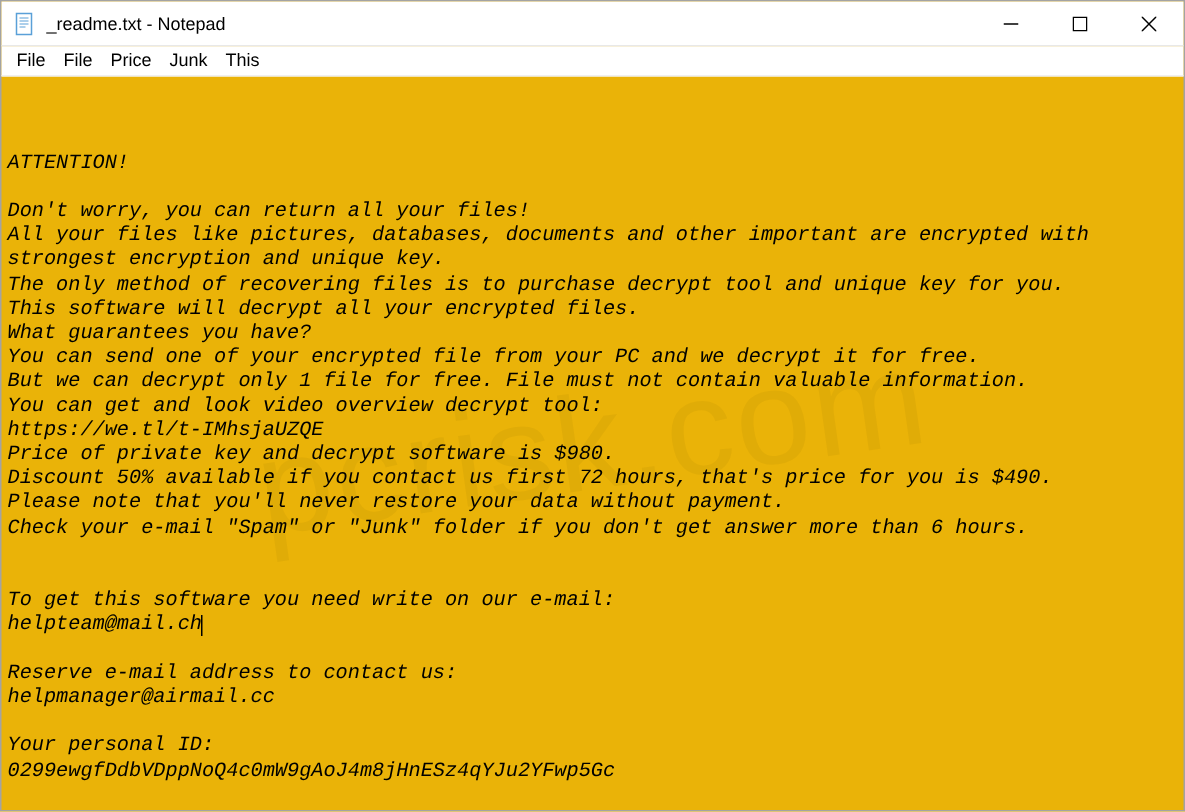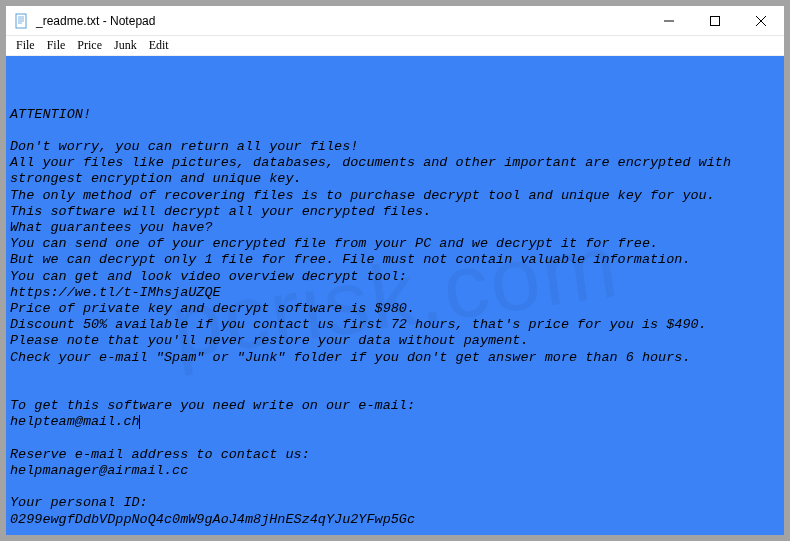--- a/index.html
+++ b/index.html
@@ -7,24 +7,24 @@
       width: 790px;
       height: 541px;
       font-family: 'Segoe UI', Tahoma, sans-serif;
       background: #fff;
       overflow: hidden;
       position: relative;
     }
     .window {
       width: 100%;
       height: 100%;
-      border: 6px solid #a3a3a3;
+      border: 1px solid #a3a3a3;
       display: flex;
       flex-direction: column;
-      background: #3b82f6;
+      background: #eab308;
     }
     .titlebar {
       height: 30px;
       background: #fff;
       display: flex;
       align-items: center;
       border-bottom: 1px solid #e8e8e8;
     }
     .titlebar-icon {
       width: 16px;
@@ -49,25 +49,24 @@
       height: 100%;
       display: flex;
       align-items: center;
       justify-content: center;
       cursor: pointer;
     }
     .win-btn svg { width: 10px; height: 10px; }
     .menubar {
       height: 20px;
       display: flex;
-      align-items: center;
+      align-items: flex-start;
       padding-left: 4px;
       background: #fff;
       border-bottom: 1px solid #f0f0f0;
-      font-family: Liberation Serif, serif;
     }
     .menu-item {
       font-size: 12px;
       padding: 2px 6px;
       cursor: pointer;
       color: #000;
     }
     .content {
       flex: 1;
       padding: 2px 4px;
@@ -137,20 +136,20 @@
           </svg>
       </div>
     </div>
   </div>
 
   <div class="menubar">
     <span class="menu-item">File</span>
     <span class="menu-item">File</span>
     <span class="menu-item">Price</span>
     <span class="menu-item">Junk</span>
-    <span class="menu-item">Edit</span>
+    <span class="menu-item">This</span>
   </div>
 
   <div class="content" id="content">
     <div class="watermark">pcrisk.com</div>
   <span class="text-line">ATTENTION!</span><span class="text-line">&nbsp;</span><span class="text-line">Don't worry, you can return all your files!</span><span class="text-line">All your files like pictures, databases, documents and other important are encrypted with strongest encryption and unique key.</span><span class="text-line">The only method of recovering files is to purchase decrypt tool and unique key for you.</span><span class="text-line">This software will decrypt all your encrypted files.</span><span class="text-line">What guarantees you have?</span><span class="text-line">You can send one of your encrypted file from your PC and we decrypt it for free.</span><span class="text-line">But we can decrypt only 1 file for free. File must not contain valuable information.</span><span class="text-line">You can get and look video overview decrypt tool:</span><span class="text-line">https://we.tl/t-IMhsjaUZQE</span><span class="text-line">Price of private key and decrypt software is $980.</span><span class="text-line">Discount 50% available if you contact us first 72 hours, that's price for you is $490.</span><span class="text-line">Please note that you'll never restore your data without payment.</span><span class="text-line">Check your e-mail "Spam" or "Junk" folder if you don't get answer more than 6 hours.</span><span class="text-line">&nbsp;</span><span class="text-line">&nbsp;</span><span class="text-line">To get this software you need write on our e-mail:</span><span class="text-line">helpteam@mail.ch<span class="caret"></span></span><span class="text-line">&nbsp;</span><span class="text-line">Reserve e-mail address to contact us:</span><span class="text-line">helpmanager@airmail.cc</span><span class="text-line">&nbsp;</span><span class="text-line">Your personal ID:</span><span class="text-line">0299ewgfDdbVDppNoQ4c0mW9gAoJ4m8jHnESz4qYJu2YFwp5Gc</span></div>
 
 </div>
 
 </body></html>

